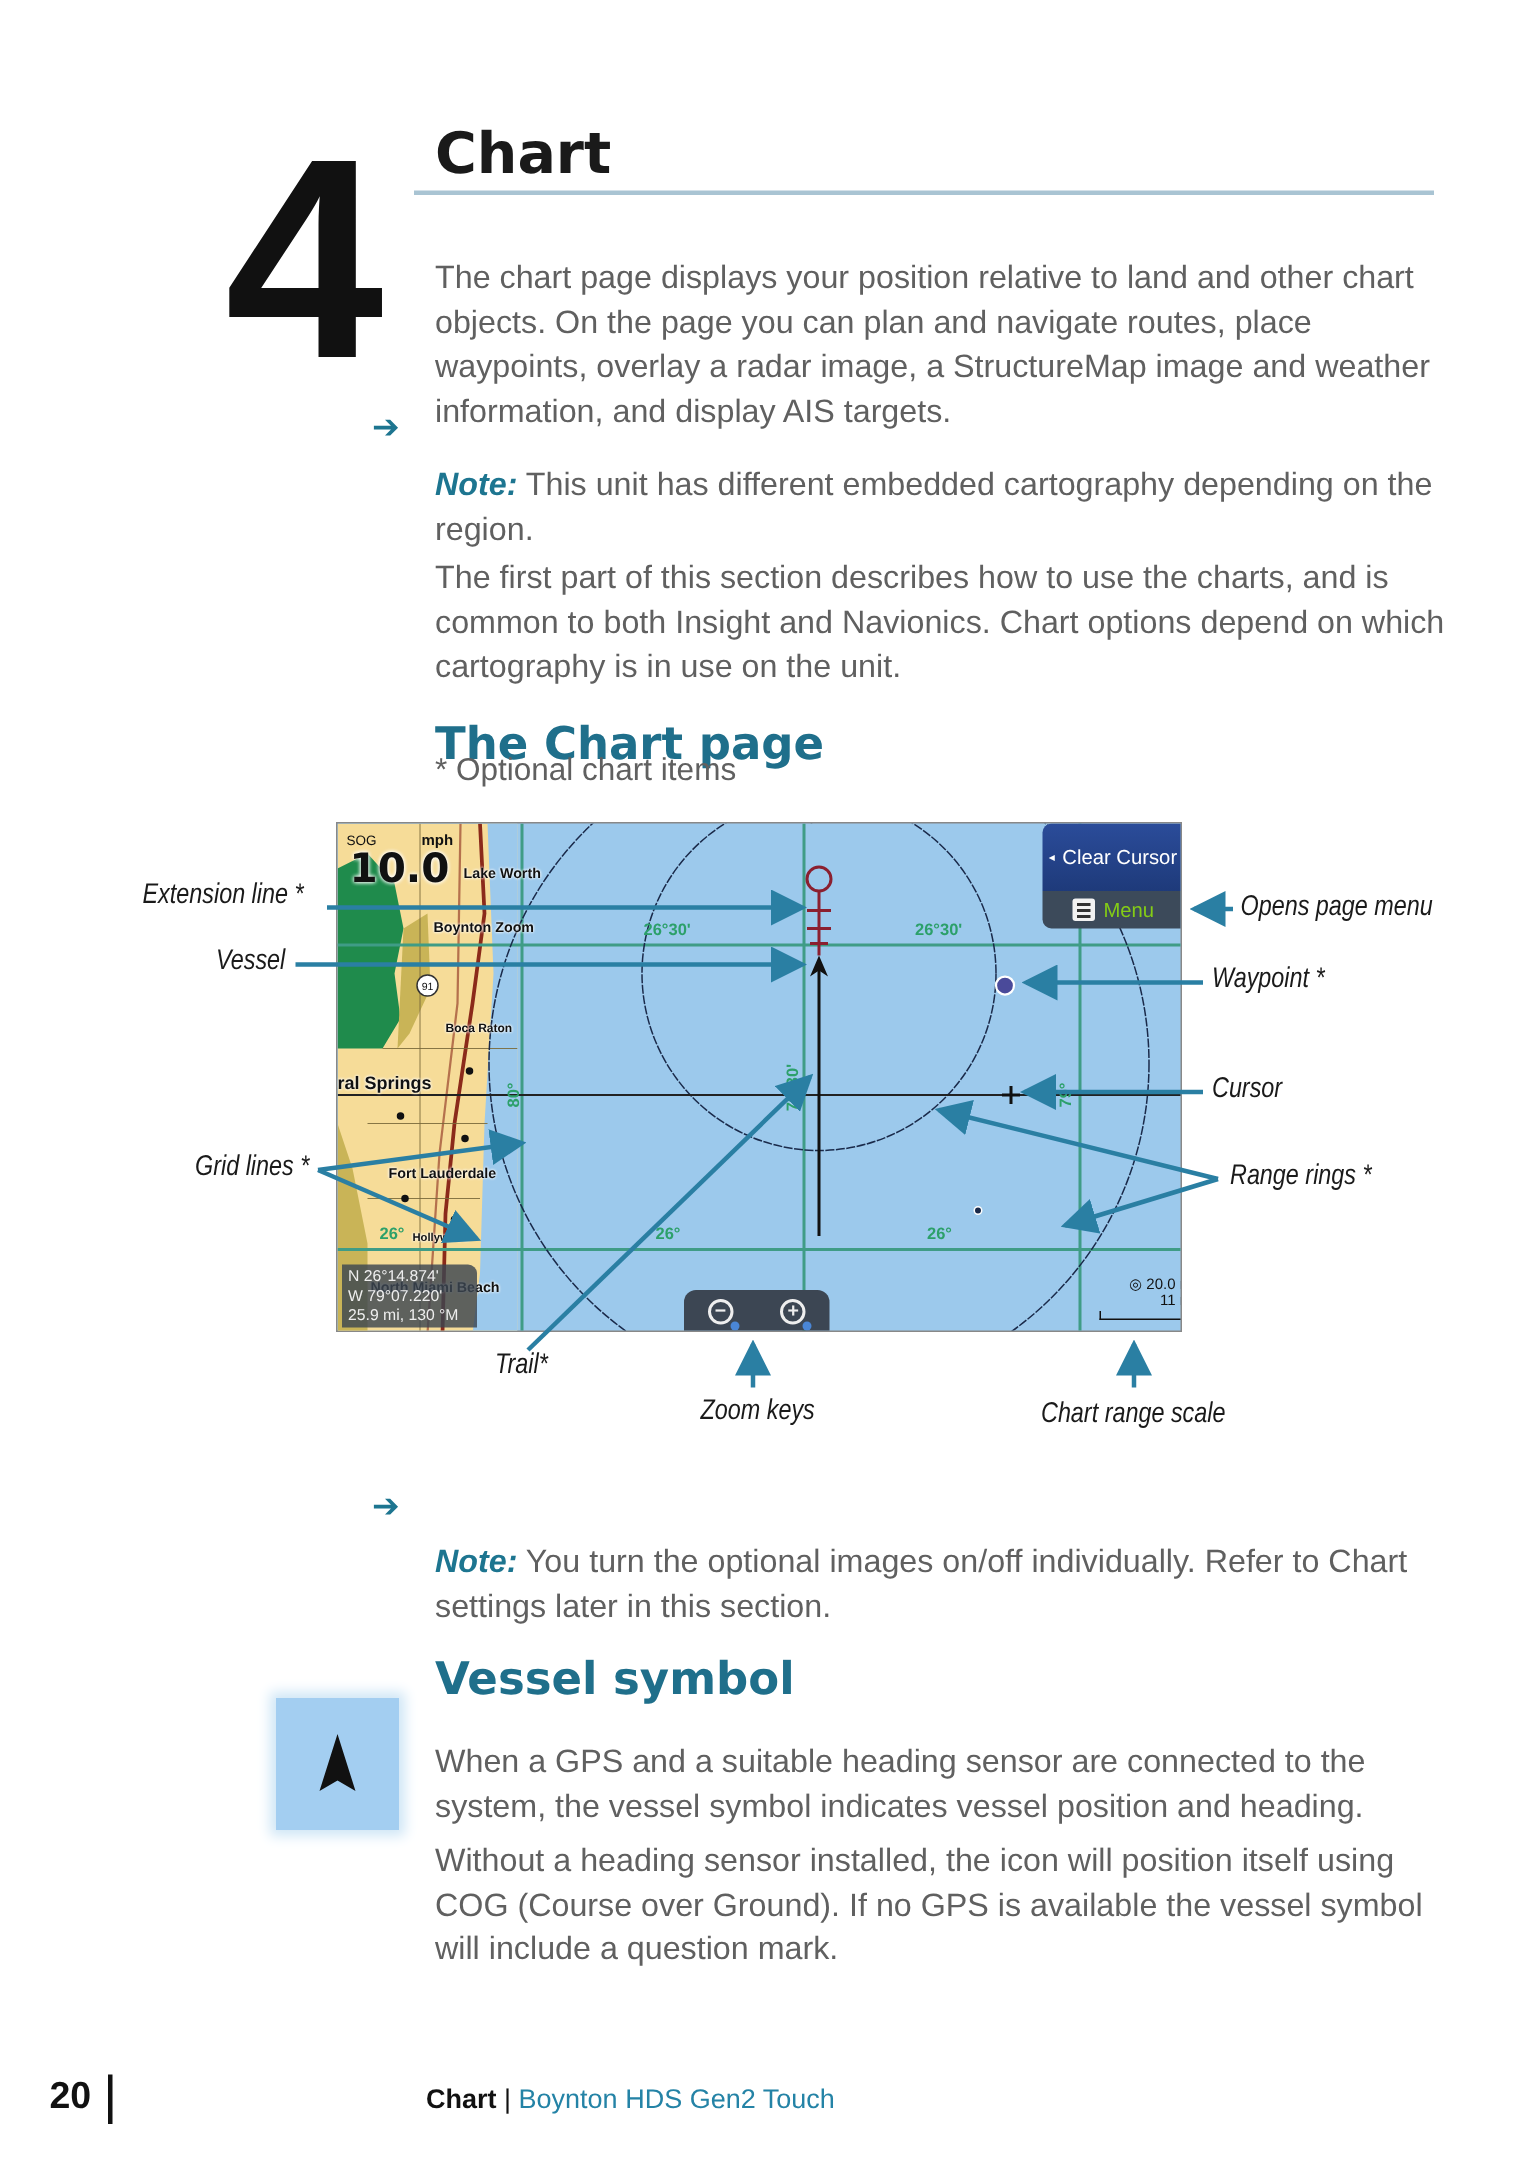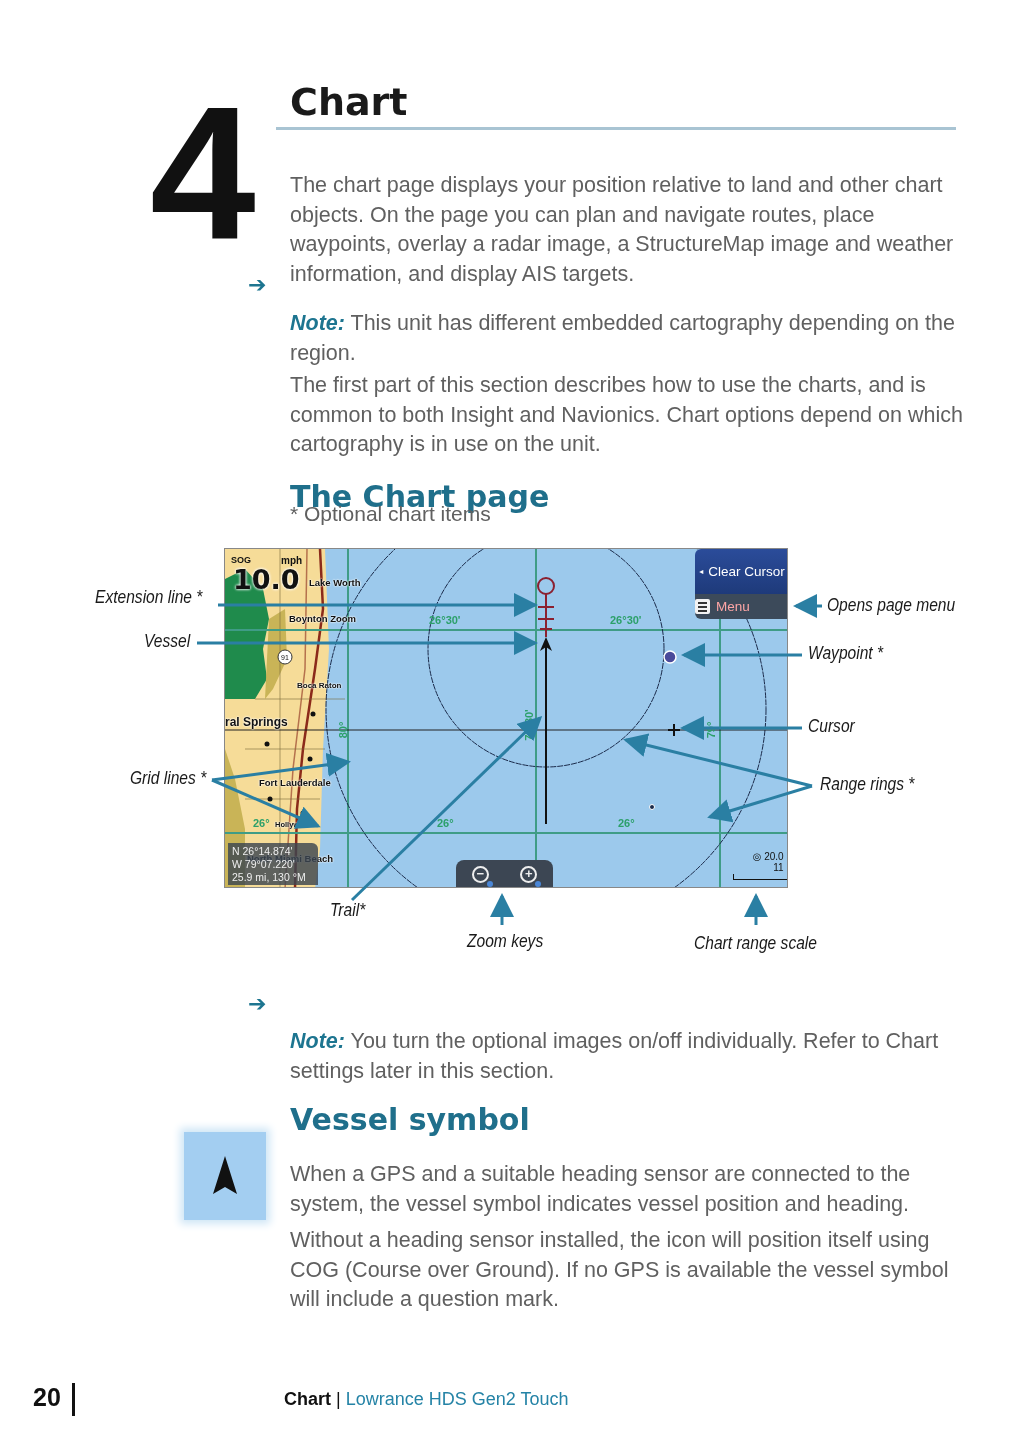--- a/index.html
+++ b/index.html
@@ -34,31 +34,31 @@
 
     
     .chart { left: 224px; top: 548px; width: 564px; height: 340px; background: #9cc9ec;
       overflow: hidden; border: 1px solid #888; box-sizing: border-box; }
     .land { position: absolute; left: 0; top: 0; width: 120px; height: 340px; }
     .gridline-v { position: absolute; top: 0; width: 1.5px; height: 340px; background: #3f9c86; }
     .gridline-h { position: absolute; left: 0; height: 1.5px; width: 564px; background: #3f9c86; }
     .grid-label { position: absolute; color: #2ca06a; font-size: 11px; font-weight: bold; }
     .map-label { position: absolute; font-size: 9.5px; font-weight: bold; color: #111;
       text-shadow: 0 0 2px #fff, 0 0 2px #fff; }
-    .sog-label { position: absolute; left: 6px; top: 6px; font-size: 9px; font-weight: bold; color: #111; }
+    .sog-label { position: absolute; left: 6px; top: 6px; font-size: 9px; font-weight: normal; color: #111; }
     .mph-label { position: absolute; left: 56px; top: 6px; font-size: 10px; font-weight: bold; color: #111; }
     .sog-value { position: absolute; left: 8px; top: 15px; font-size: 27px; font-weight: bold; color: #111;
       font-family: "DejaVu Sans", sans-serif; text-shadow: 0 0 3px #fff, 0 0 3px #fff; }
     .menu-panel { position: absolute; left: 470px; top: 0; width: 94px; height: 72px; }
     .clear-cursor { position: absolute; left: 0; top: 0; width: 94px; height: 45px;
       background: linear-gradient(#2b4c9a, #1e3a7a); color: #fff; font-size: 13.5px;
       display: flex; align-items: center; justify-content: center; border-radius: 6px 0 0 0; }
     .menu-btn { position: absolute; left: 0; top: 45px; width: 94px; height: 25px;
-      background: #3c4a5a; color: #fca5a5; font-size: 13.5px; display: flex; align-items: center;
-      gap: 6px; border-radius: 0 0 0 6px; }
+      background: #3c4a5a; color: #84cc16; font-size: 13.5px; display: flex; align-items: center;
+      justify-content: center; gap: 6px; border-radius: 0 0 0 6px; }
     .menu-ico { width: 15px; height: 15px; background: #f2f2f2; border-radius: 2px;
       display: inline-flex; flex-direction: column; justify-content: center; align-items: center; gap: 2px; }
     .menu-ico i { display: block; width: 9px; height: 2px; background: #333; }
     .coords { position: absolute; left: 3px; top: 294px; width: 90px; height: 42px;
       background: rgba(60,70,80,0.82); color: #eee; font-size: 10.5px; line-height: 13px;
       padding: 2px 4px; box-sizing: border-box; border-radius: 0 6px 0 0; }
     .zoom-keys { position: absolute; left: 231px; top: 311px; width: 97px; height: 29px;
       background: #3c4653; border-radius: 8px 8px 0 0; display: flex; align-items: center;
       justify-content: space-around; }
     .zoom-ico { width: 13px; height: 13px; border: 2px solid #eee; border-radius: 50%; position: relative;
@@ -243,14 +243,14 @@
   <svg width="82" height="88" viewBox="0 0 82 88">
     <path d="M41,24 L29,62 L41,55 L53,62 Z" fill="#111"></path>
   </svg>
 </div>
 <div class="abs para vessel-para1">When a GPS and a suitable heading sensor are connected to the system, the vessel symbol indicates vessel position and heading.</div>
 <div class="abs para vessel-para2">Without a heading sensor installed, the icon will position itself using COG (Course over Ground). If no GPS is available the vessel symbol will include a question mark.</div>
 
 <div class="abs page-num">20</div>
 <div class="abs page-bar"></div>
 <div class="abs footer">
-  <span class="footer-chart">Chart</span><span class="footer-sep"> | </span><span class="footer-product">Lowrance HDS Gen2 Touch</span>
+  <span class="footer-chart">Chart</span><span class="footer-sep"> | </span><span class="footer-product">Boynton HDS Gen2 Touch</span>
 </div>
 
 </body></html>

